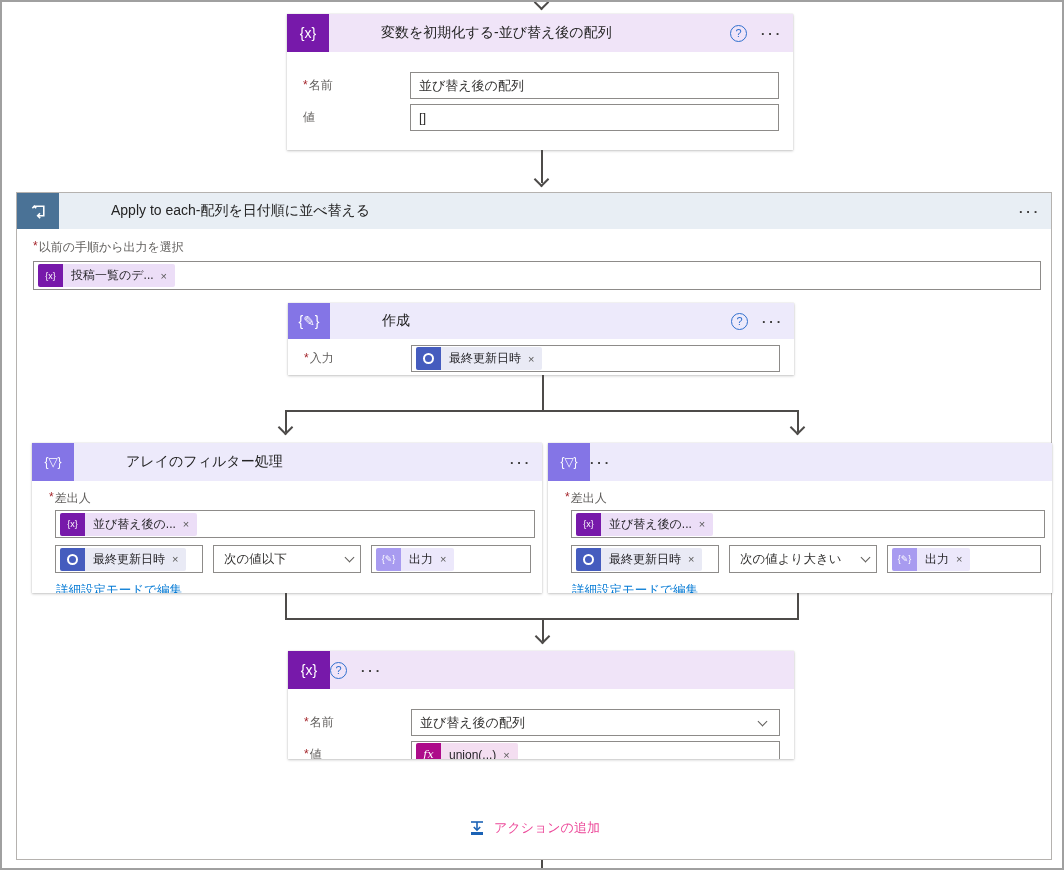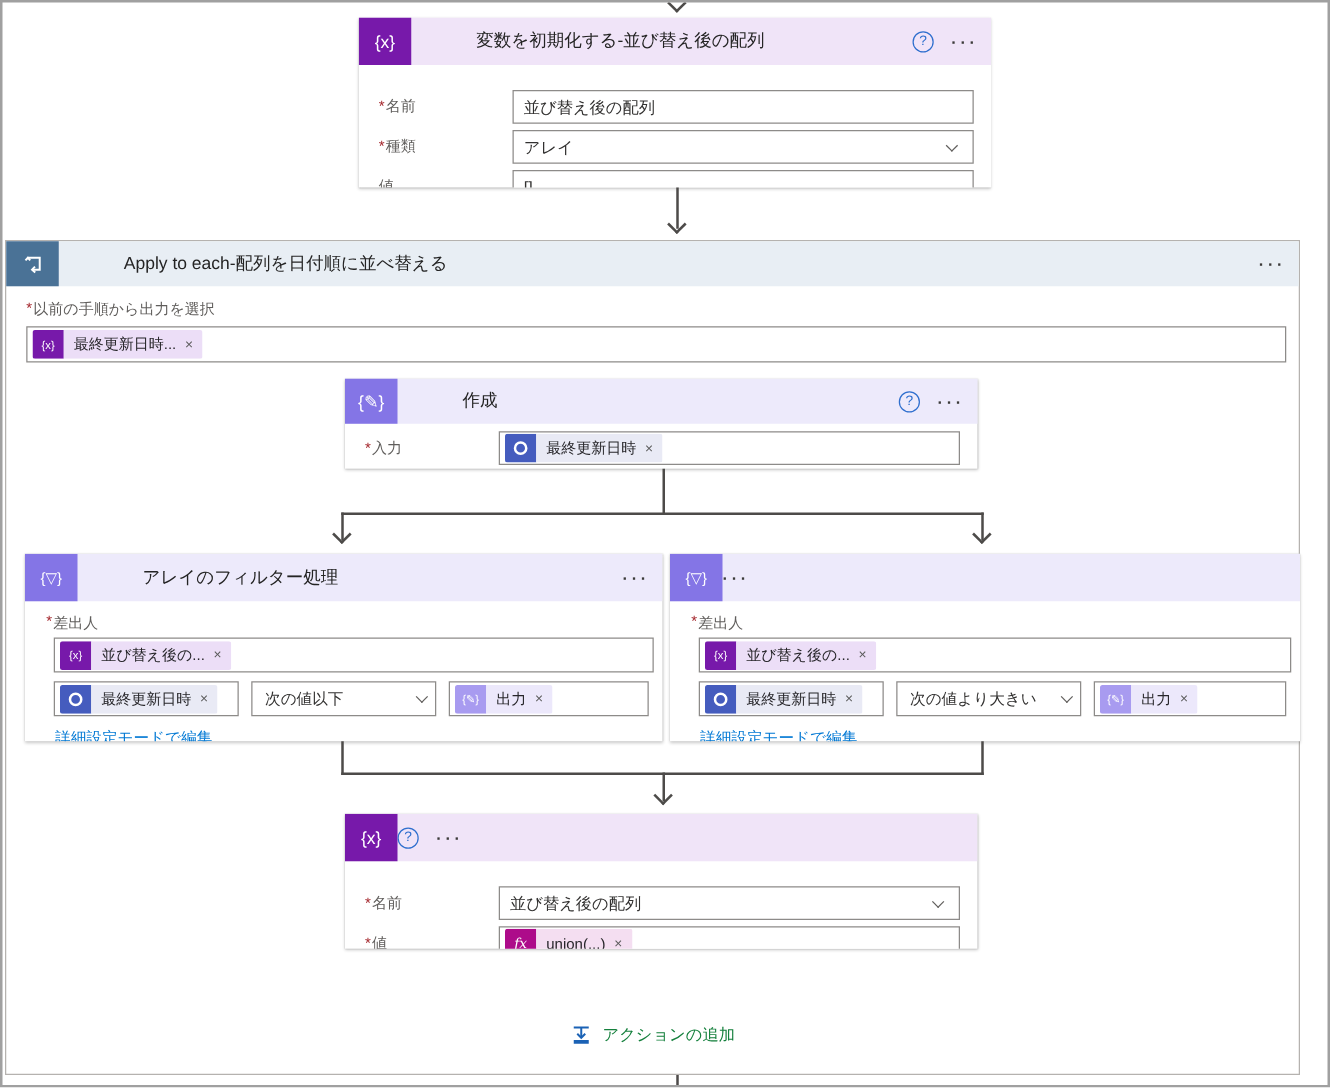--- a/index.html
+++ b/index.html
@@ -57,21 +57,21 @@
   .t-sp  .ticon { background:#455cbe; }
   .t-sp  .tlabel { background:#e9eaf5; }
   .t-out .ticon { background:#a89bf0; }
   .t-out .tlabel { background:#ece8fb; }
   .t-fx  .ticon { background:#ad0b8a; font-family:"DejaVu Serif", serif;
                   font-style:italic; font-size:11px; }
   .t-fx  .tlabel { background:#f4def1; }
   .sp-glyph { width:11px; height:11px; border:2.4px solid #fff; border-radius:50%; }
 
   
-  #apply { position:absolute; left:2px; top:190px; width:1036px; height:668px;
+  #apply { position:absolute; left:14px; top:190px; width:1036px; height:668px;
            border:1px solid #b5b2af; background:#fff; }
   #apply > .chdr { height:36px; }
   .flabel { font-size:12px; color:#605e5c; display:flex; }
   .apply-label { margin:10px 0 5px 16px; }
   .apply-select { margin:0 10px 0 16px; height:29px; border:1px solid #8d8b89;
                   display:flex; align-items:center; padding:1px 4px; background:#fff; }
 
   
   .filter { top:250px; height:150px; overflow:hidden; }
   .filter .flabel { margin:9px 0 3px 17px; }
@@ -85,21 +85,21 @@
              align-items:center; padding:1px 2px 1px 10px; font-size:12.5px;
              color:#323130; cursor:pointer; border:1px solid #8d8b89; height:28px;
              background:#fff; }
   .cond-right { flex:1; }
   .adv-link { display:inline-block; margin:9px 0 0 24px; font-size:12.5px;
               color:#0078d4; cursor:pointer; }
 
   
   .add-action { position:absolute; top:626px; left:0; right:0; display:flex;
                 justify-content:center; align-items:center; gap:8px;
-                color:#15803d; font-size:13px; cursor:pointer; }
+                color:#ec4899; font-size:13px; cursor:pointer; }
 
   
   .vline { position:absolute; width:2px; background:#4d4b49; }
   .hline { position:absolute; height:2px; background:#4d4b49; }
   .chev  { position:absolute; width:11px; height:11px; border-right:2px solid #4d4b49;
            border-bottom:2px solid #4d4b49; transform:rotate(45deg); }
 </style>
 </head>
 <body>
 
@@ -118,29 +118,20 @@
       </div>
       <div class="dots">···</div>
     </div>
     <div class="cbody">
       <div class="row">
         <div class="rlabel">
           <span class="ast">*</span><span>名前</span>
         </div>
         <div class="input">
           <span>並び替え後の配列</span>
-        </div>
-      </div>
-      <div class="row">
-        <div class="rlabel">
-          <span class="ast">*</span><span>種類</span>
-        </div>
-        <div class="input dd">
-          <span>アレイ</span>
-          <span class="dd-chev"></span>
         </div>
       </div>
       <div class="row">
         <div class="rlabel">
           <span>値</span>
         </div>
         <div class="input">
           <span>[]</span>
         </div>
       </div>
@@ -164,21 +155,21 @@
     </div>
 
     <div class="flabel apply-label">
       <span class="ast">*</span>
         <span>以前の手順から出力を選択</span>
     </div>
     <div class="apply-select">
       <div class="token t-var">
         <span class="ticon">{x}</span>
         <span class="tlabel">
-            <span>最終更新日時...</span>
+            <span>投稿一覧のデ...</span>
             <span class="tx">×</span>
           </span>
       </div>
     </div>
 
     <div class="card" style="left:271px; top:110px; width:506px; height:72px;">
       <div class="chdr hdr-dop" style="height:36px;">
         <div class="cicon icon-dop">
           <span>{✎}</span>
         </div>

